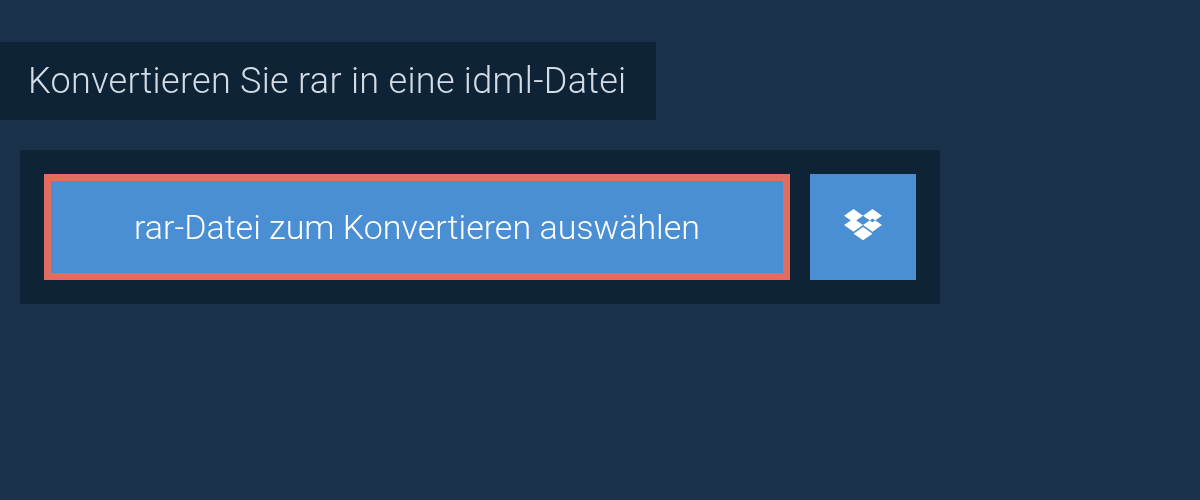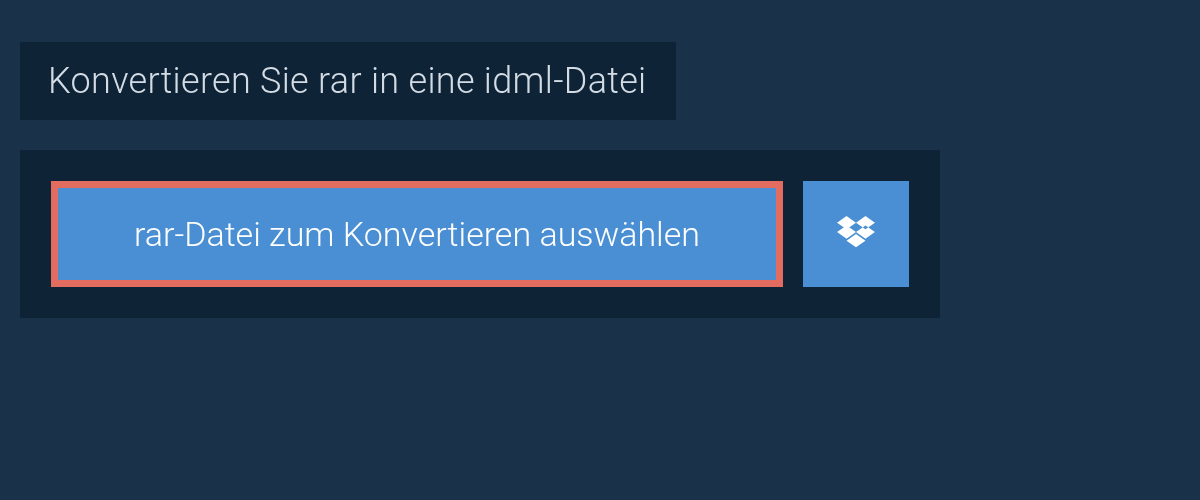--- a/index.html
+++ b/index.html
@@ -12,33 +12,32 @@
       height: 500px;
       background-color: #193249;
       font-family: -apple-system, BlinkMacSystemFont, "Segoe UI", Roboto, Helvetica, Arial, sans-serif;
       overflow: hidden;
     }
     .header-bar {
       background-color: #0e2336;
       display: inline-block;
       padding: 18px 30px 18px 28px;
       margin-top: 42px;
-      margin-left: 20px;
     }
     .header-title {
       color: #d3dce5;
       font-size: 36px;
       font-weight: 300;
       letter-spacing: 0.3px;
     }
     .upload-section {
       background-color: #0e2336;
       margin-left: 20px;
       margin-top: 30px;
-      padding: 31px;
+      padding: 24px;
       display: flex;
       align-items: stretch;
       gap: 20px;
       width: 920px;
     }
     .select-file-button {
       background-color: #4a8fd3;
       border: 7px solid #e26c5f;
       color: #ffffff;
       font-size: 34px;

